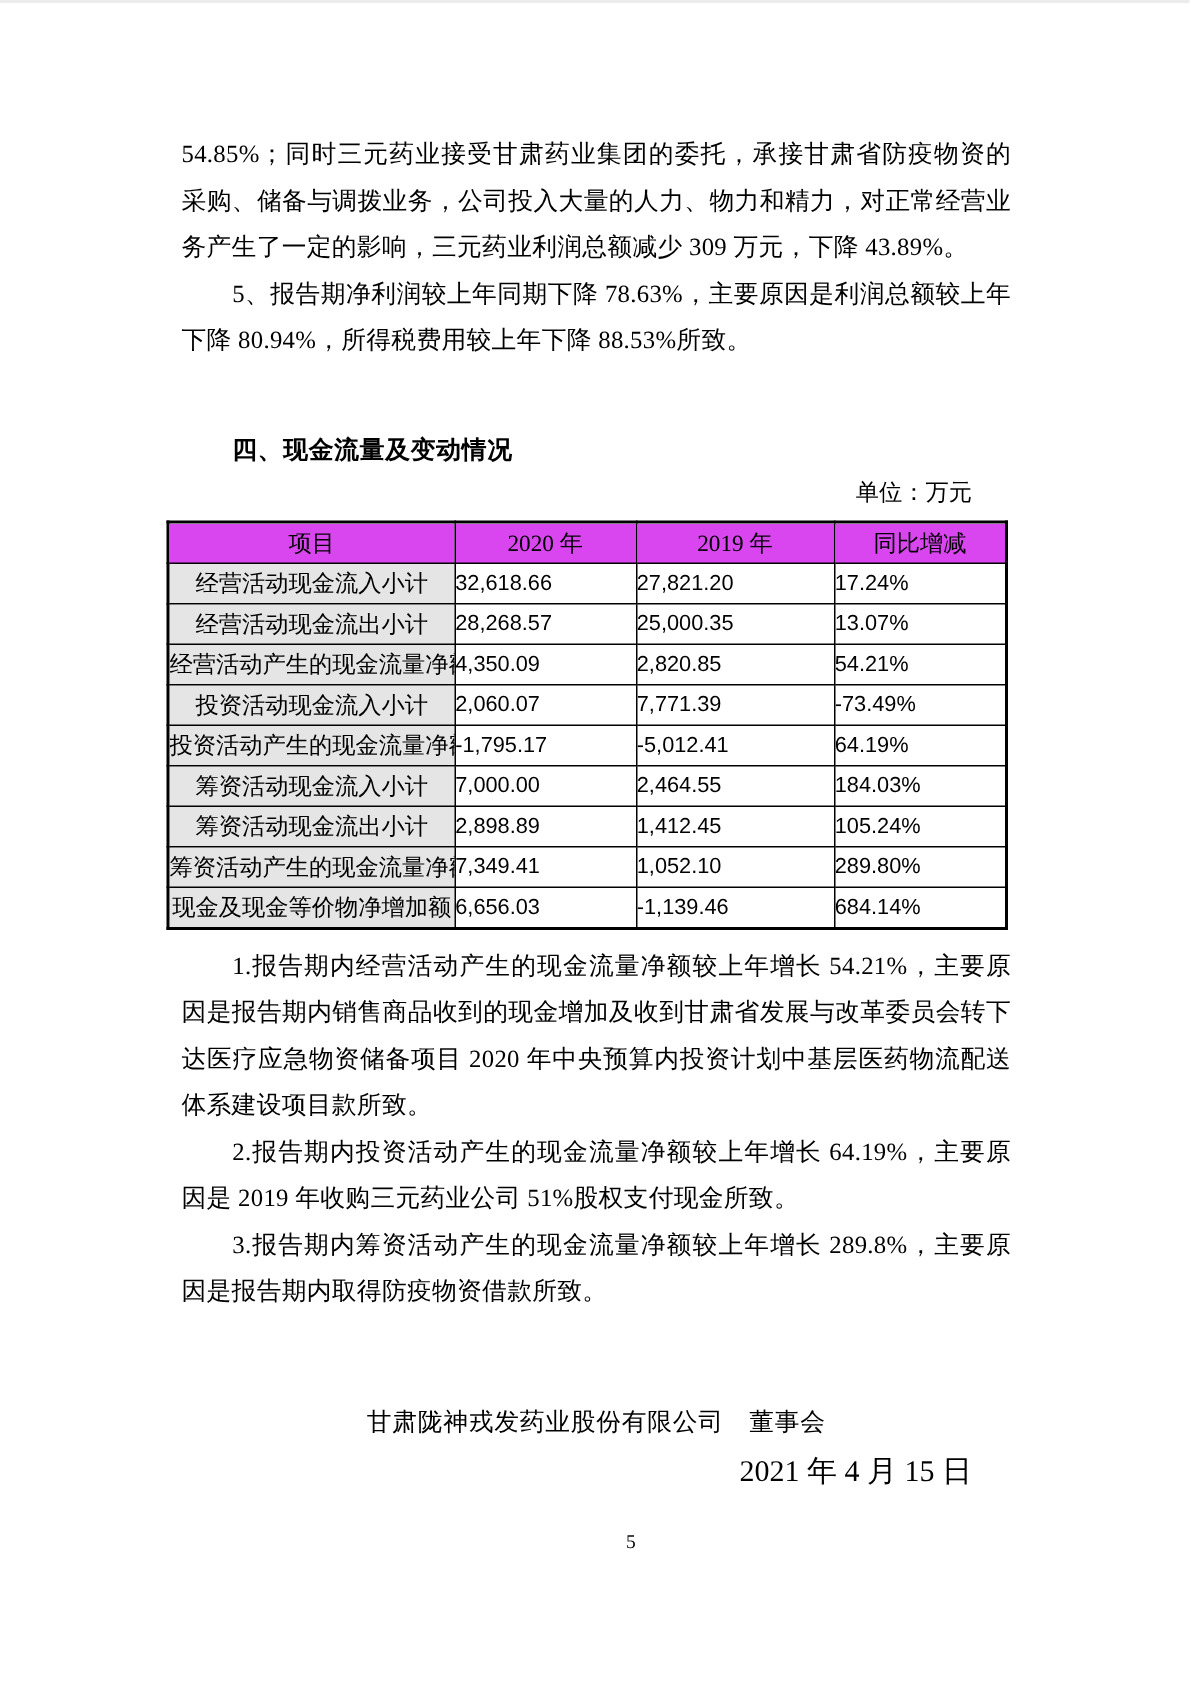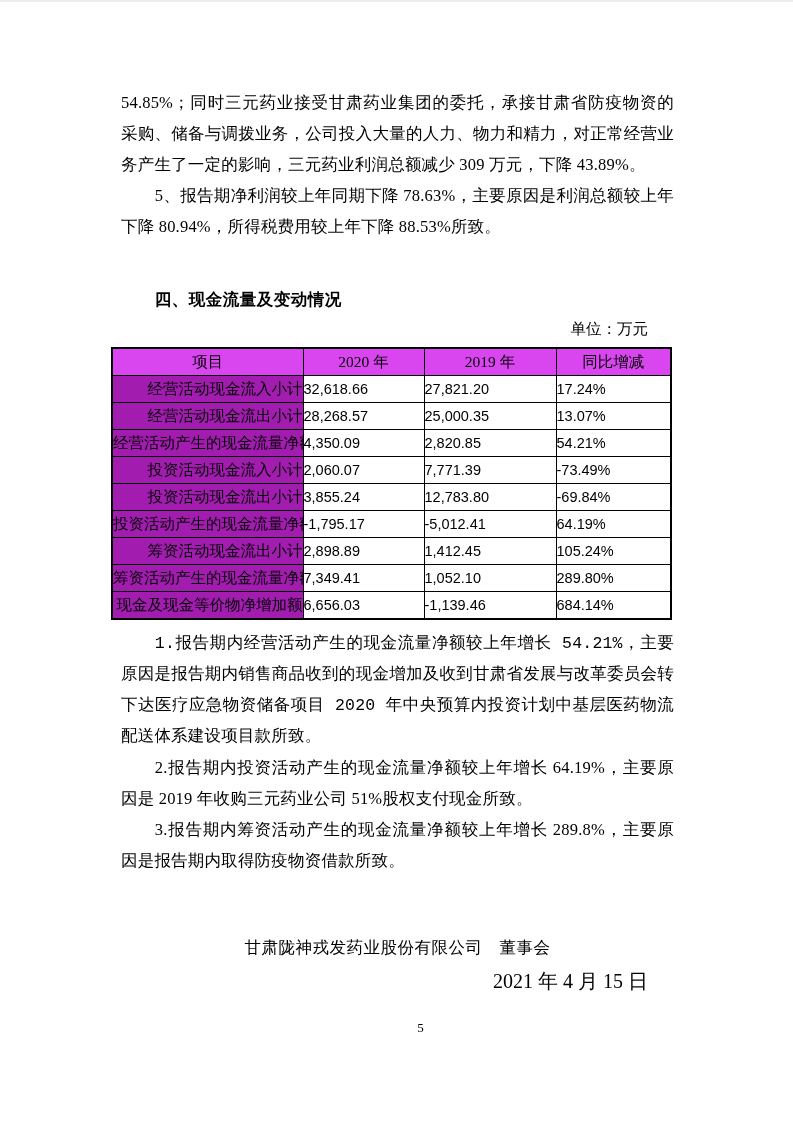--- a/index.html
+++ b/index.html
@@ -67,32 +67,32 @@
     overflow: hidden;
     white-space: nowrap;
   }
   table.cashflow th {
     background: #d946ef;
     font-weight: normal;
     font-size: 15.5px;
     text-align: center;
   }
   td.item-cell {
-    background: #a21caf;
+    background: #e5e5e5;
     font-size: 15.5px;
-    text-align: right;
+    text-align: center;
     padding-left: 4px;
   }
   td.num-cell {
     background: #ffffff;
     font-family: "Liberation Sans", sans-serif;
     font-size: 14.5px;
     padding-right: 5px;
   }
-  .note { margin-top: 8px; font-family: Liberation Mono, monospace; }
+  .note { margin-top: 8px; }
   .signature {
     margin-top: 56px;
     text-align: center;
     font-size: 16.5px;
     line-height: 31px;
     letter-spacing: 0.5px;
   }
   .date-line {
     margin-top: 3px;
     text-align: right;
@@ -158,32 +158,32 @@
         <td class="num-cell">2,820.85</td>
         <td class="num-cell">54.21%</td>
       </tr>
           <tr>
         <td class="item-cell">投资活动现金流入小计</td>
         <td class="num-cell">2,060.07</td>
         <td class="num-cell">7,771.39</td>
         <td class="num-cell">-73.49%</td>
       </tr>
           <tr>
-        <td class="item-cell">投资活动现金流出小计</td>
-        <td class="num-cell">3,855.24</td>
-        <td class="num-cell">12,783.80</td>
-        <td class="num-cell">-69.84%</td>
-      </tr>
-          <tr>
         <td class="item-cell">投资活动产生的现金流量净额</td>
         <td class="num-cell">-1,795.17</td>
         <td class="num-cell">-5,012.41</td>
         <td class="num-cell">64.19%</td>
       </tr>
           <tr>
+        <td class="item-cell">筹资活动现金流入小计</td>
+        <td class="num-cell">7,000.00</td>
+        <td class="num-cell">2,464.55</td>
+        <td class="num-cell">184.03%</td>
+      </tr>
+          <tr>
         <td class="item-cell">筹资活动现金流出小计</td>
         <td class="num-cell">2,898.89</td>
         <td class="num-cell">1,412.45</td>
         <td class="num-cell">105.24%</td>
       </tr>
           <tr>
         <td class="item-cell">筹资活动产生的现金流量净额</td>
         <td class="num-cell">7,349.41</td>
         <td class="num-cell">1,052.10</td>
         <td class="num-cell">289.80%</td>

